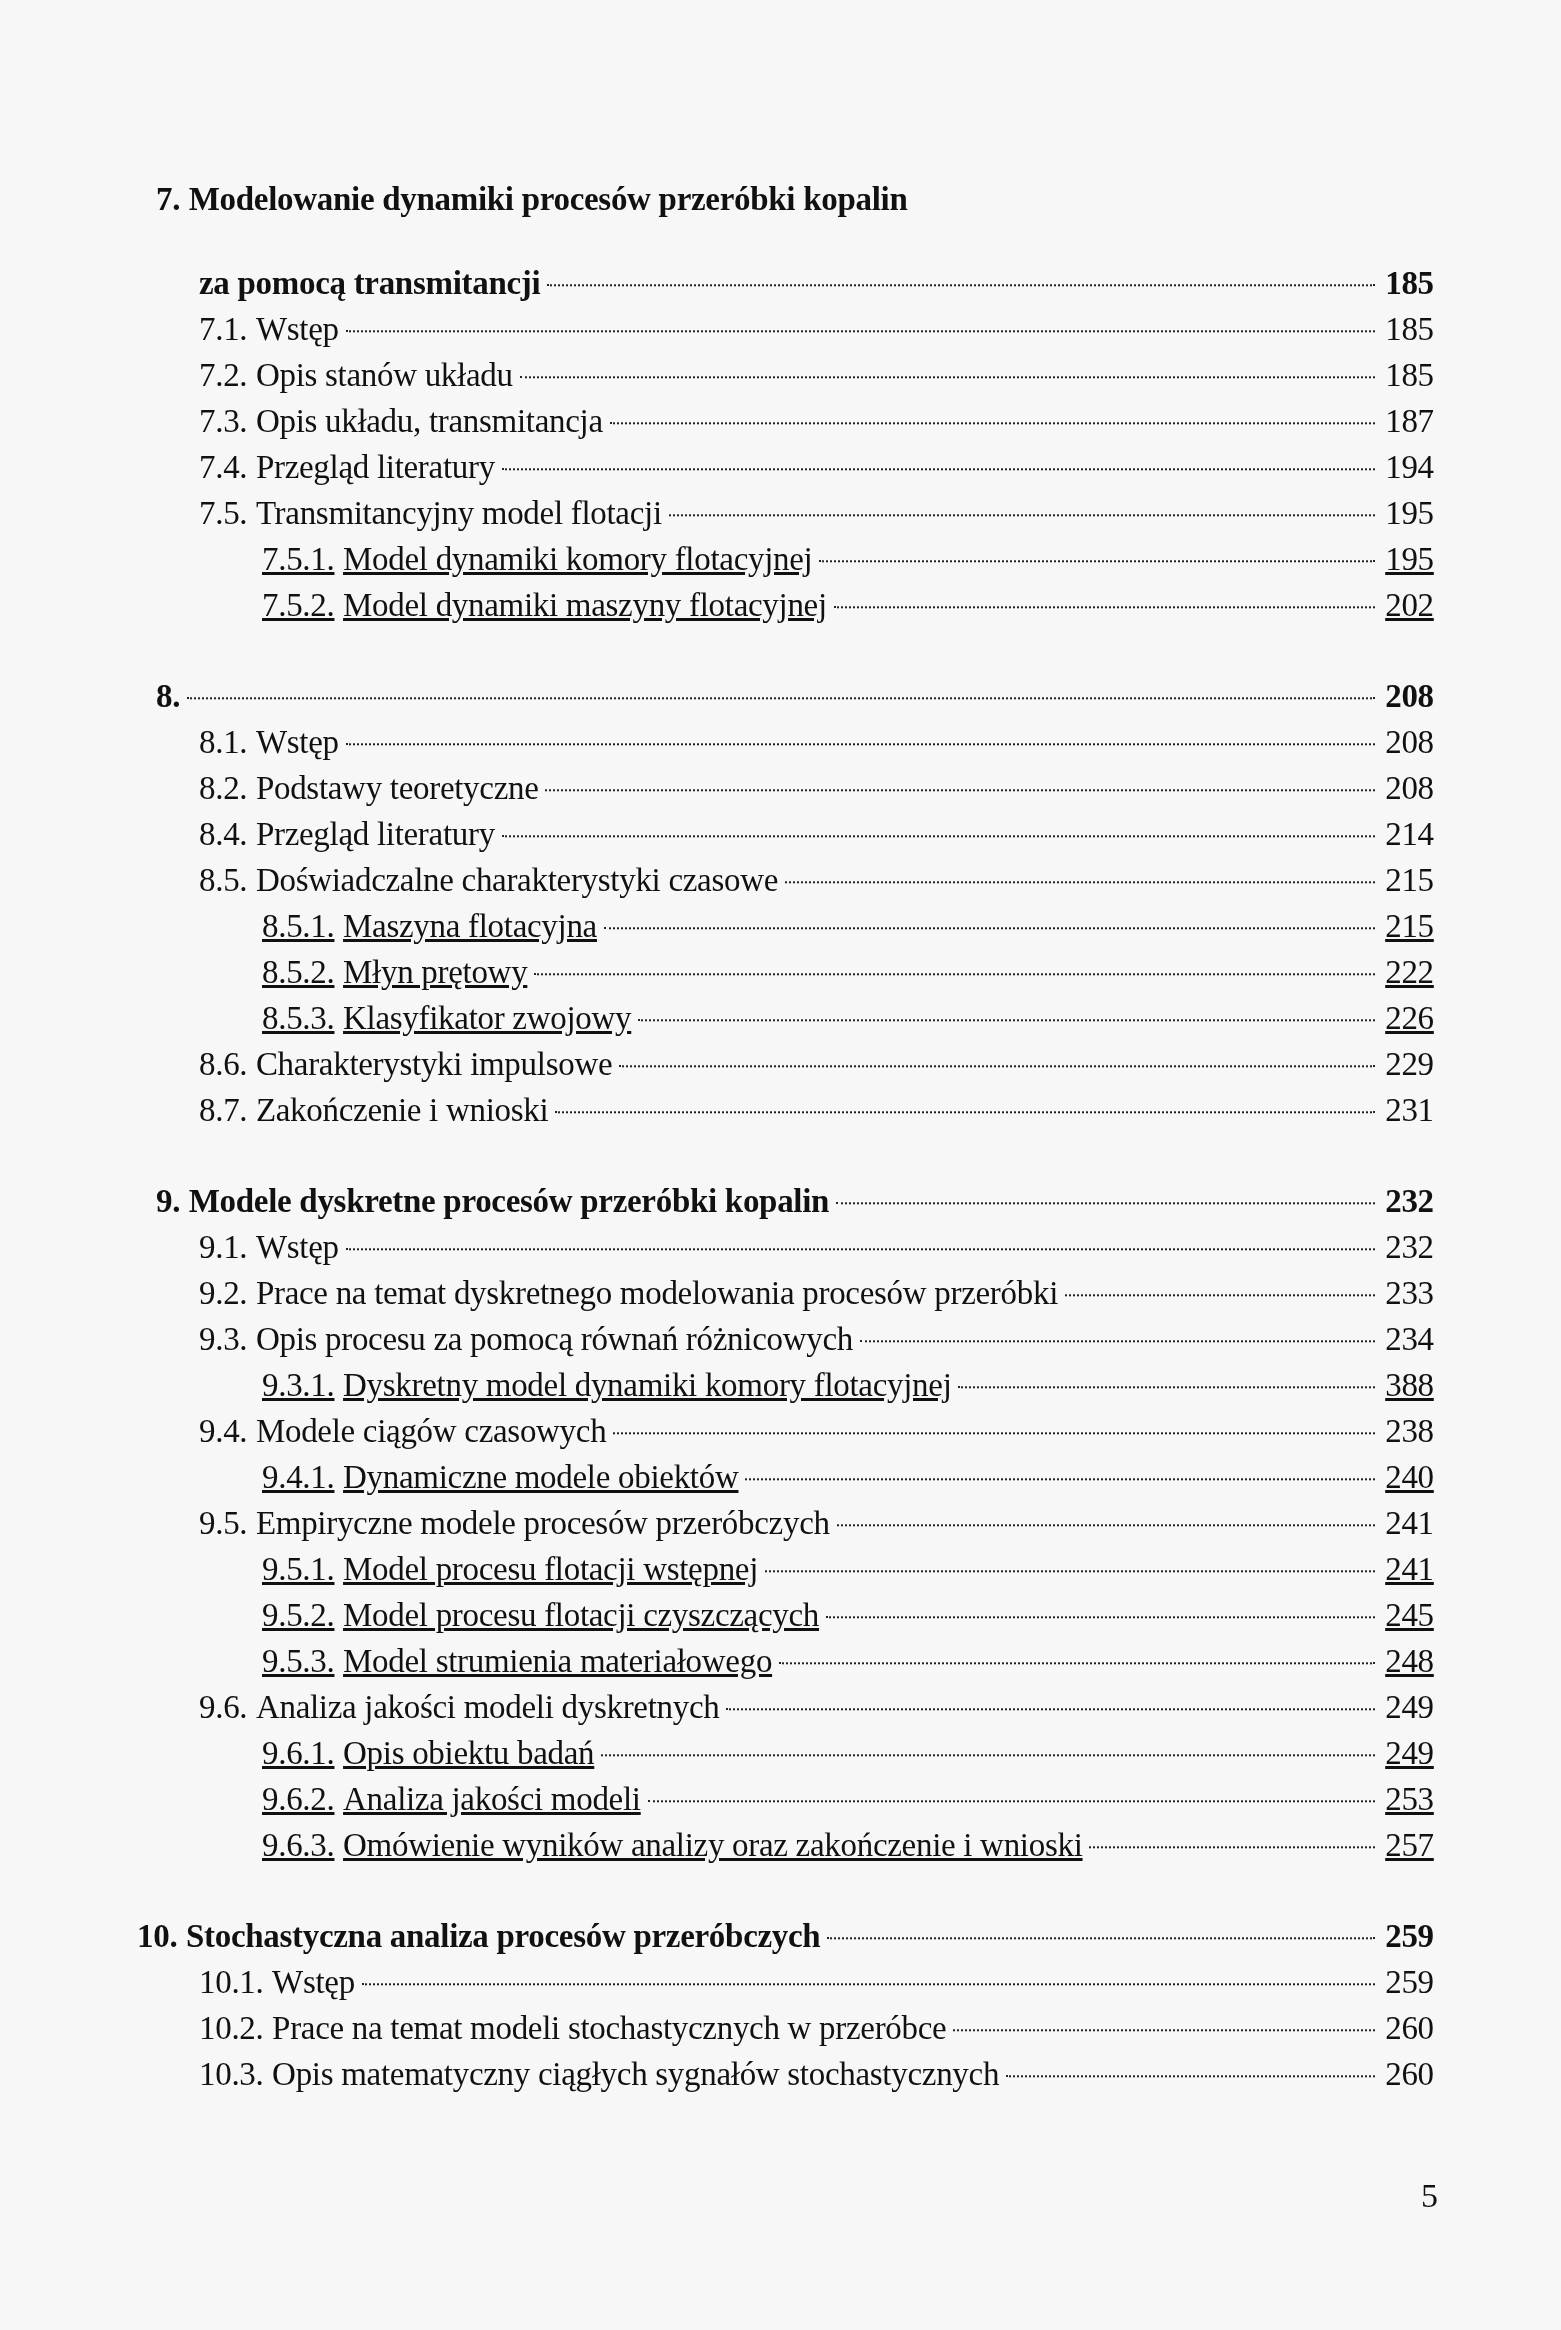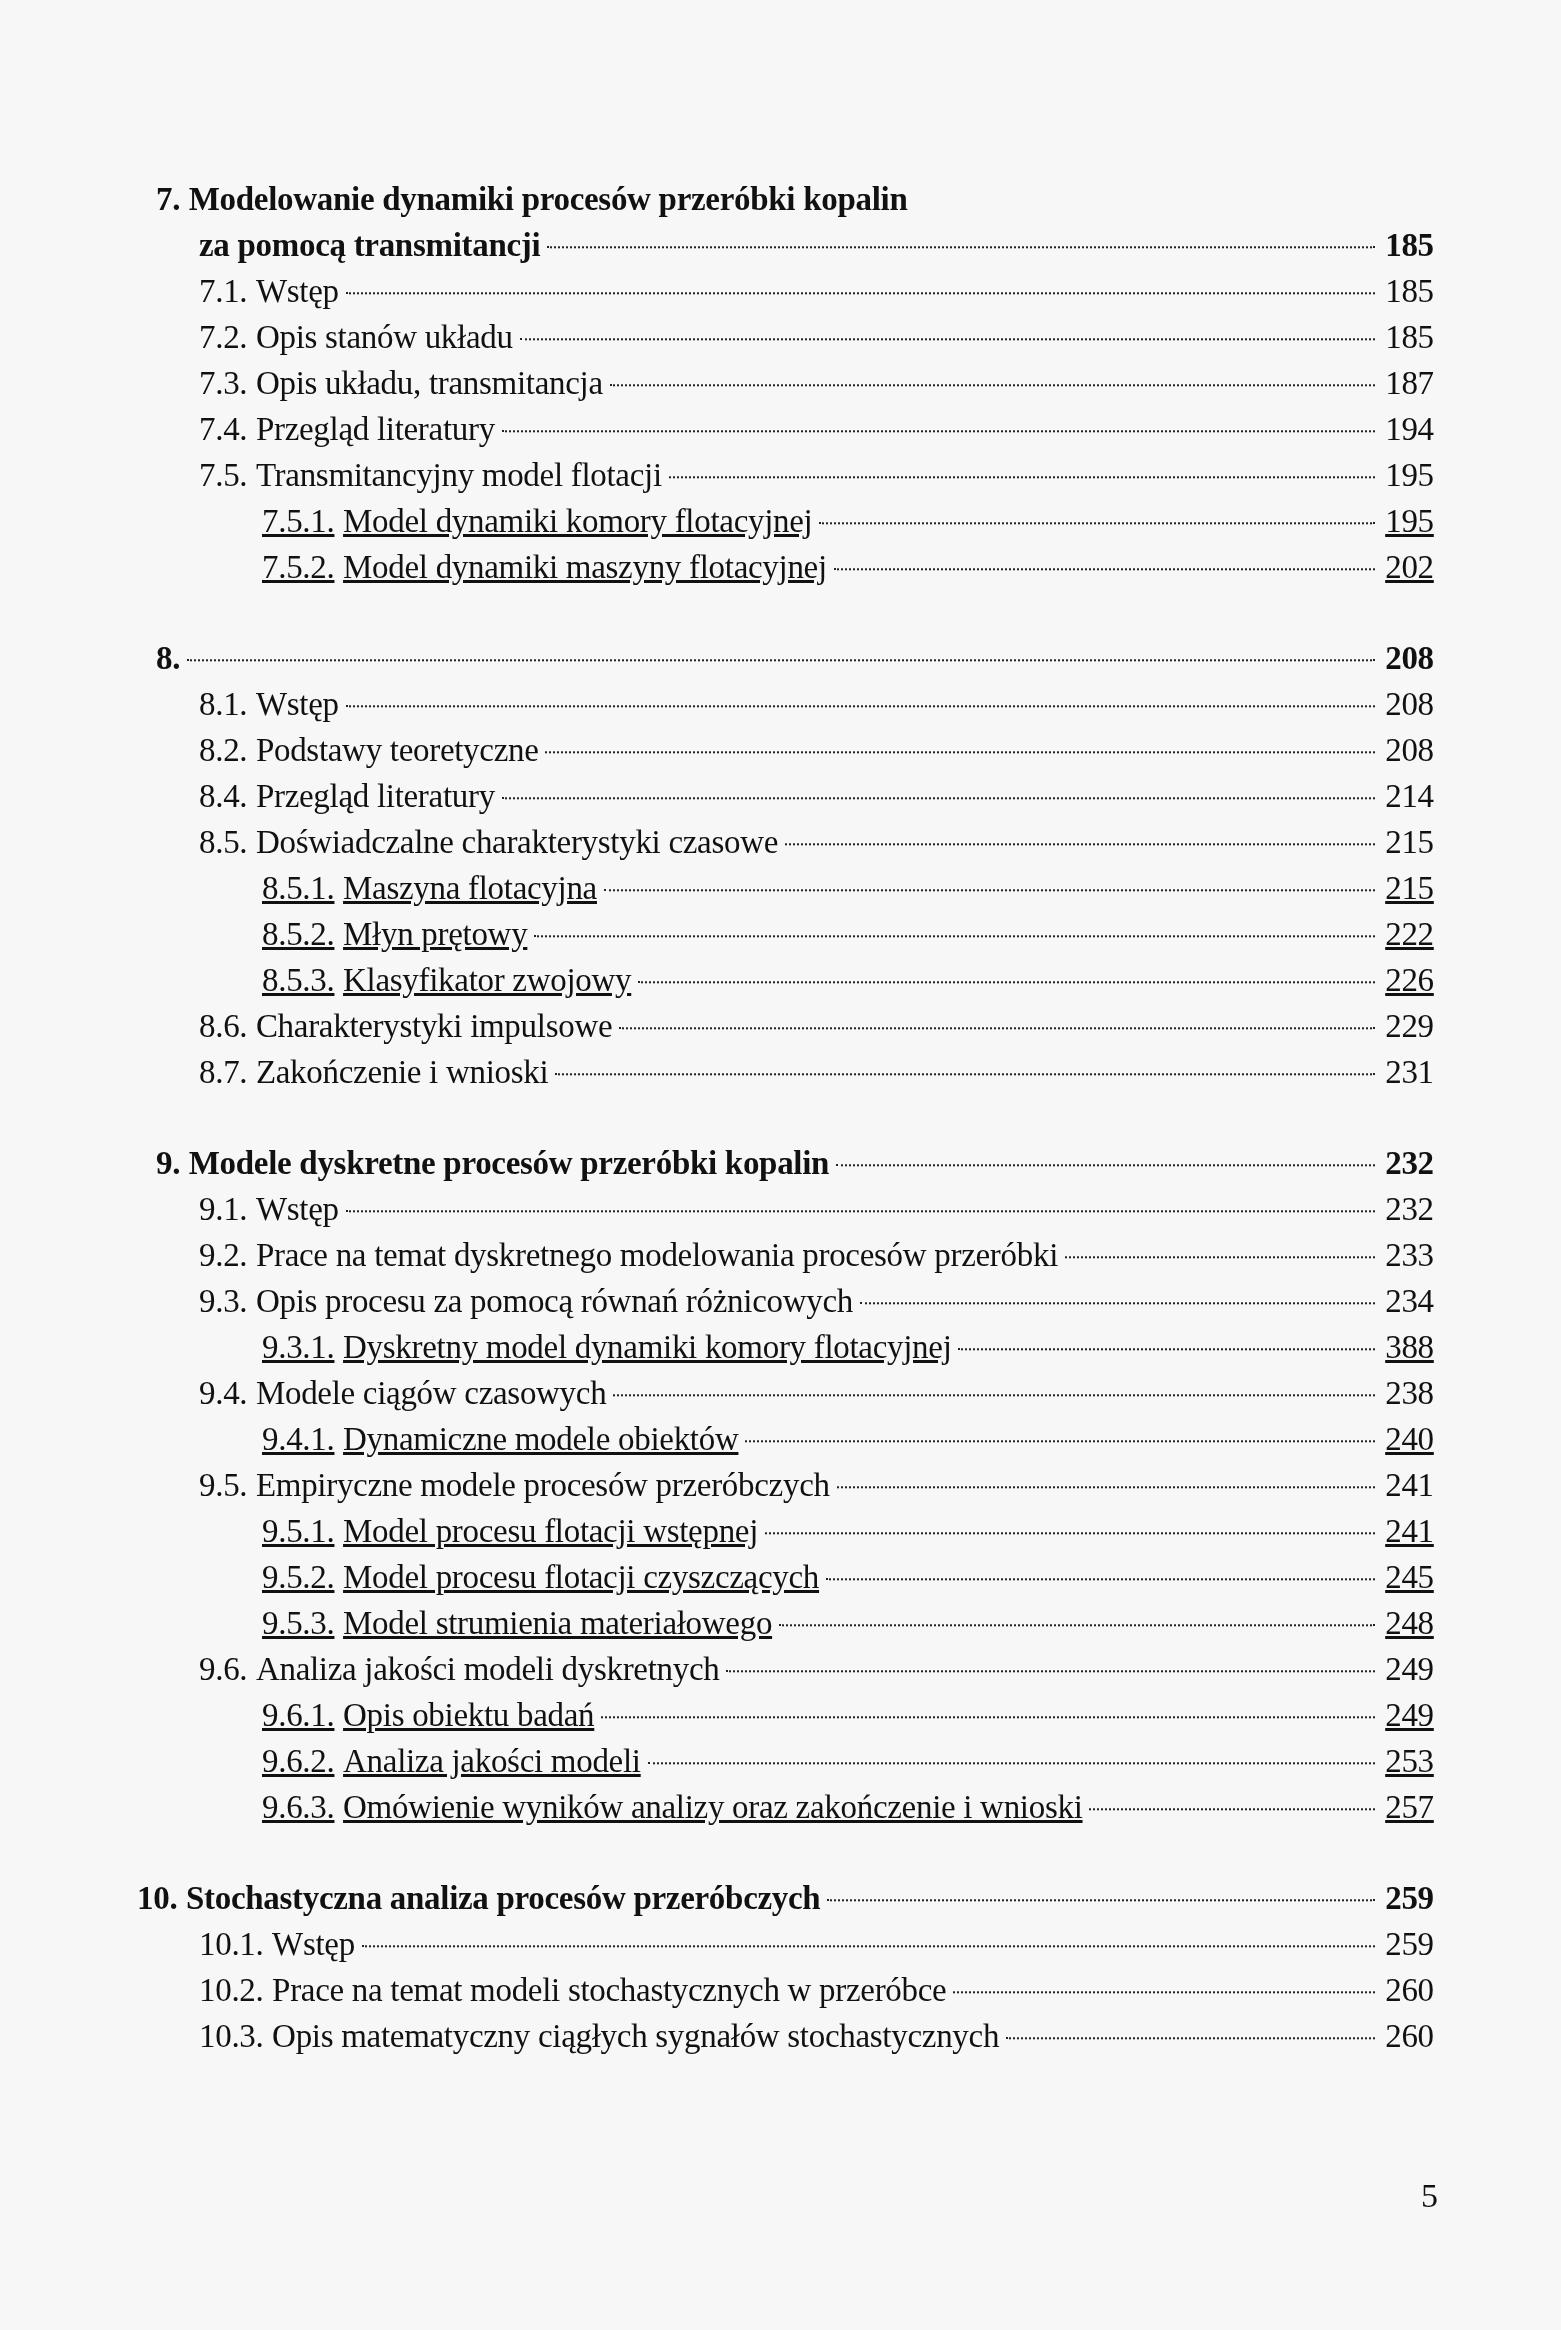--- a/index.html
+++ b/index.html
@@ -27,21 +27,21 @@
     letter-spacing: -0.3px;
     white-space: nowrap;
   }
   .line.bold { font-weight: bold; }
   .line .num { display: inline-block; }
   .line .label { padding-left: 8.6px; }
   .lvl0 { padding-left: 19px; }
   .lvl1 { padding-left: 62px; }
   .lvl2 { padding-left: 125px; text-decoration: underline; }
   .lvl0.wide { padding-left: 0px; }
-  .title-cont { padding-left: 62px; }
+  .title-cont { padding-left: 62px; margin-top: 38px; }
   .dots {
     flex: 1;
     margin: 0 8.6px 0 6.9px;
     border-bottom: 2.6px dotted #222;
     transform: translateY(-7.7px);
     min-width: 17px;
   }
   .page {
     width: 51px;
     text-align: center;

